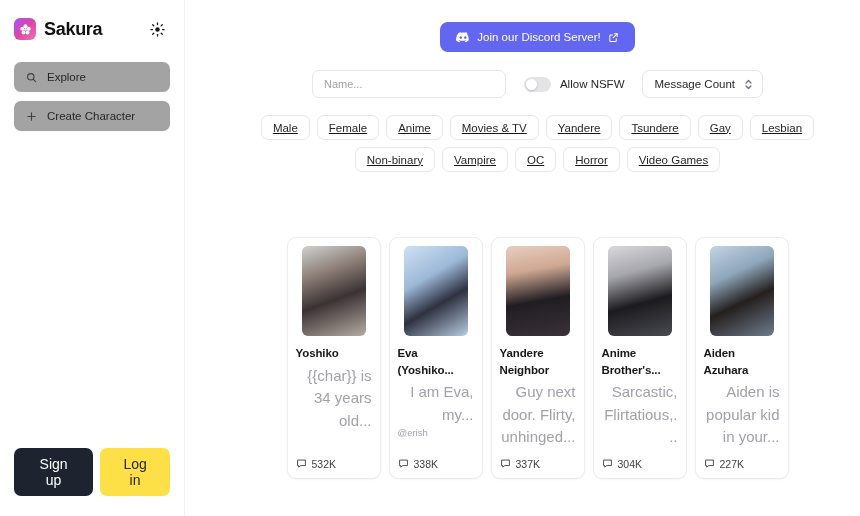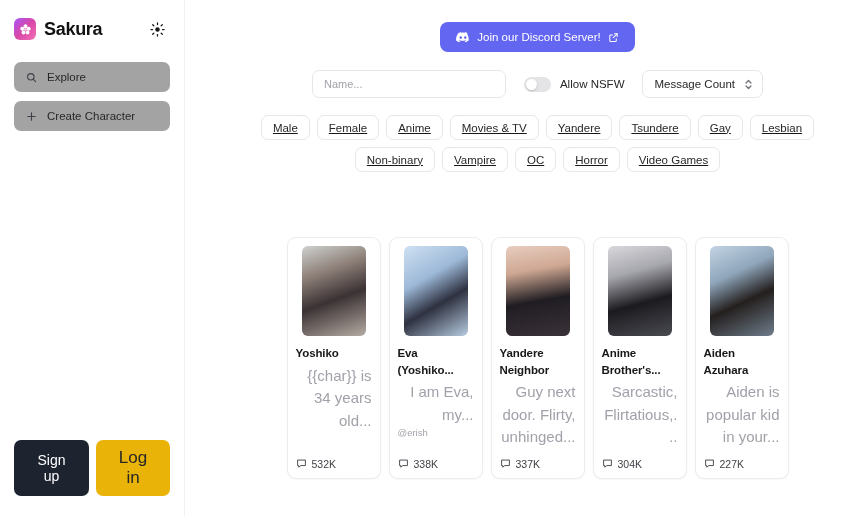--- a/index.html
+++ b/index.html
@@ -64,22 +64,22 @@
     display: flex; gap: 7px;
     padding-bottom: 20px;
   }
   .btn-signup {
     background: #1e2330; color: #ffffff;
     font-size: 14px; border-radius: 7px;
     padding: 8px 16px; cursor: pointer; border: none;
     font-family: inherit;
   }
   .btn-login {
-    background: #eab308; color: #27272a;
-    font-size: 17px; border-radius: 7px;
+    background: #fde047; color: #27272a;
+    font-size: 14px; border-radius: 7px;
     padding: 8px 16px; cursor: pointer; border: none;
     font-family: inherit;
   }
 
   
   .main {
     flex: 1 1 auto; height: 516px;
     overflow: hidden; position: relative;
     padding-top: 22px;
   }

